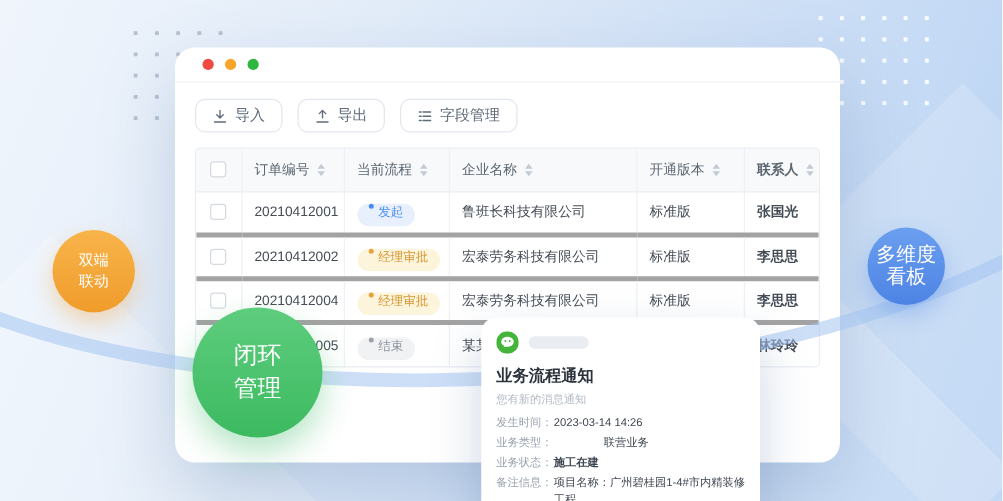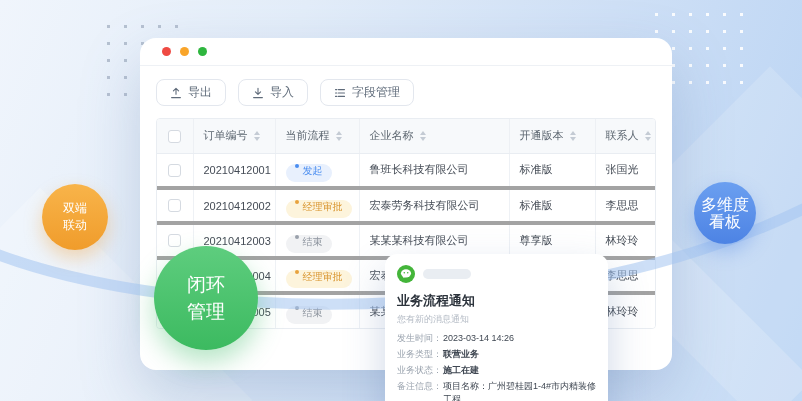--- a/index.html
+++ b/index.html
@@ -34,21 +34,21 @@
     border-radius:8px; border:1px solid #e3e7ee; background:#fff; color:#5f6b7a; cursor:pointer;
     font-family:inherit; }
   .btn svg { flex:0 0 auto; }
   .btn-primary { border-radius:14px; color:#fff; }
 
   .table-wrap { margin:0 16px; border:1px solid #e9edf2; border-radius:4px; overflow:hidden; background:#fff; }
   table { width:100%; border-collapse:collapse; table-layout:fixed; font-size:11px; }
   th, td { overflow:hidden; white-space:nowrap; }
   thead th { background:#f7f9fb; height:34px; font-weight:normal; color:#5c6670; text-align:left;
     padding:0 10px; border-right:1px solid #edf0f4; border-bottom:1px solid #e9edf2; }
-  thead th:last-child, tbody td:last-child { border-right:none; }
+  thead th:last-child, tbody td:last-child { border-right:none;font-weight:bold; }
   tbody td { height:35px; color:#454c56; padding:0 10px; border-right:1px solid #eef1f5;
     border-bottom:4px solid #a3a3a3; background:#fff; }
   tbody tr:last-child td { border-bottom:none; }
   .c-check { text-align:center; padding:0; }
   .cbx { display:inline-block; width:13px; height:13px; border:1px solid #d5dae1; border-radius:3px;
     background:#fff; vertical-align:middle; cursor:pointer; }
   .th-inner { display:inline-flex; align-items:center;justify-content:space-between; }
   .sort { display:inline-flex; flex-direction:column; gap:2px; margin-left:6px; cursor:pointer; }
   .tri-up { width:0; height:0; border-left:3px solid transparent; border-right:3px solid transparent;
     border-bottom:4px solid #c4cbd4; }
@@ -99,29 +99,29 @@
   <div class="window">
     <div class="titlebar">
       <span class="tdot" id="tdot-r" style="background: rgb(239, 74, 67);"></span>
       <span class="tdot" id="tdot-y" style="background: rgb(249, 165, 42);"></span>
       <span class="tdot" id="tdot-g" style="background: rgb(46, 182, 62);"></span>
     </div>
 
     <div class="toolbar">
       <button class="btn">
         <svg width="12" height="12" viewBox="0 0 12 12" fill="none" stroke="#5f6b7a" stroke-width="1.1" stroke-linecap="round" stroke-linejoin="round">
+          <path d="M6 1.3v5.9M3.4 4.8L6 7.4l2.6-2.6M1.6 10.6h8.8"></path>
+        </svg>
+        <span>导入</span>
+      </button>
+      <button class="btn">
+        <svg width="12" height="12" viewBox="0 0 12 12" fill="none" stroke="#5f6b7a" stroke-width="1.1" stroke-linecap="round" stroke-linejoin="round">
           <path d="M6 7.2V1.3M3.4 3.9L6 1.3l2.6 2.6M1.6 10.6h8.8"></path>
         </svg>
         <span>导出</span>
-      </button>
-      <button class="btn">
-        <svg width="12" height="12" viewBox="0 0 12 12" fill="none" stroke="#5f6b7a" stroke-width="1.1" stroke-linecap="round" stroke-linejoin="round">
-          <path d="M6 1.3v5.9M3.4 4.8L6 7.4l2.6-2.6M1.6 10.6h8.8"></path>
-        </svg>
-        <span>导入</span>
       </button>
       <button class="btn">
         <svg width="12" height="12" viewBox="0 0 12 12" fill="none" stroke="#5f6b7a" stroke-width="1.1" stroke-linecap="round">
           <path d="M1.5 2.6h1.4M4.4 2.6h6.1M1.5 6h1.4M4.4 6h6.1M1.5 9.4h1.4M4.4 9.4h6.1"></path>
         </svg>
         <span>字段管理</span>
       </button>
     </div>
 
     <div class="table-wrap">
@@ -202,31 +202,20 @@
     <td>20210412002</td>
     <td><span class="badge badge-yellow">
                   <span class="bdot"></span>
                   <span>经理审批</span>
                 </span></td>
     <td>宏泰劳务科技有限公司</td>
     <td>标准版</td>
     <td>李思思</td>
   </tr>
 
-  <tr>
-    <td class="c-check"><span class="cbx"></span></td>
-    <td>20210412003</td>
-    <td><span class="badge badge-gray">
-                  <span class="bdot"></span>
-                  <span>结束</span>
-                </span></td>
-    <td>某某某科技有限公司</td>
-    <td>尊享版</td>
-    <td>林玲玲</td>
-  </tr>
 
   <tr>
     <td class="c-check"><span class="cbx"></span></td>
     <td>20210412004</td>
     <td><span class="badge badge-yellow">
                   <span class="bdot"></span>
                   <span>经理审批</span>
                 </span></td>
     <td>宏泰劳务科技有限公司</td>
     <td>标准版</td>
@@ -274,21 +263,21 @@
     <div class="notif-title">业务流程通知</div>
     <div class="notif-sub">您有新的消息通知</div>
     <div class="notif-fields">
   <div class="nrow">
     <span class="nlabel">发生时间：</span>
     <span class="nvalue">2023-03-14 14:26</span>
   </div>
 
   <div class="nrow">
     <span class="nlabel">业务类型：</span>
-    <span class="nvalue" style="font-weight: 700;">联营业务</span>
+    <span class="nvalue" style="font-weight: 400; margin-left: 40px;">联营业务</span>
   </div>
 
   <div class="nrow">
     <span class="nlabel">业务状态：</span>
     <span class="nvalue" style="font-weight: 700;">施工在建</span>
   </div>
 
   <div class="nrow">
     <span class="nlabel">备注信息：</span>
     <span class="nvalue">项目名称：广州碧桂园1-4#市内精装修工程

